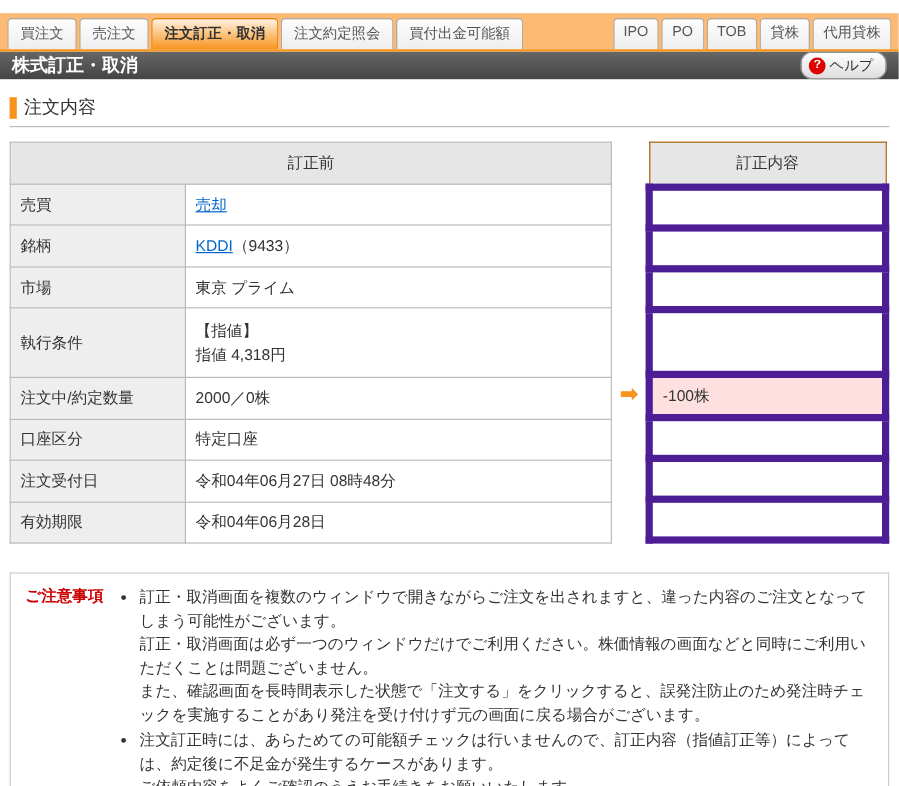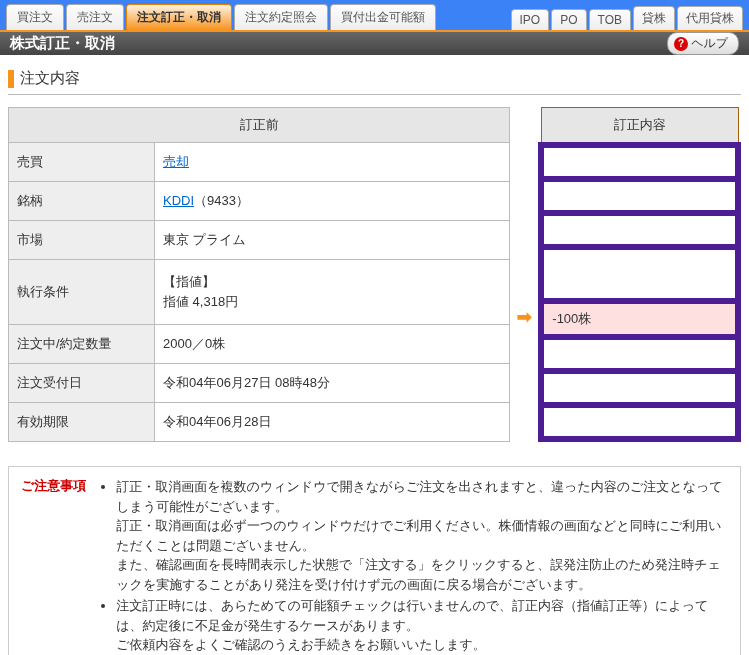--- a/index.html
+++ b/index.html
@@ -1,18 +1,18 @@
 <!DOCTYPE html>
 <html><head>
   <meta charset="utf-8">
   <style>
     * { box-sizing: border-box; margin: 0; padding: 0; }
     body { font-family: "MS PGothic", "Hiragino Kaku Gothic Pro", sans-serif; font-size: 13px; color: #333; background: #fff; width: 749px; }
     
-    .tab-row { display: flex; align-items: flex-end; gap: 2px; padding: 4px 6px 0; background: #3b82f6; }
+    .tab-row { display: flex; gap: 2px; padding: 4px 6px 0; background: #fdba74; margin-top: 11px; }
     .tab { border: 1px solid #aaa; border-bottom: none; border-radius: 4px 4px 0 0; padding: 4px 10px; font-size: 12px; background: linear-gradient(#fdfdfd,#eee); cursor: pointer; color: #555; }
     .tab.active { background: linear-gradient(#fff2e0,#f7941e); color: #333; font-weight: bold; border-color: #e88000; }
     .tab-spacer { flex: 1; }
     .tab.small { padding: 3px 8px; }
     
     .title-bar { display: flex; align-items: center; background: linear-gradient(#666,#444); color: #fff; padding: 0 10px; font-size: 15px; font-weight: bold; border-top: 2px solid #f7941e; }
     .help-btn { margin-left: auto; background: linear-gradient(#fff,#ddd); border: 1px solid #999; border-radius: 10px; padding: 2px 10px 2px 6px; font-size: 12px; color: #333; display: flex; align-items: center; gap: 3px; cursor: pointer; font-weight: normal; }
     .help-icon { width: 14px; height: 14px; border-radius: 50%; background: #d00; color: #fff; display: inline-flex; align-items: center; justify-content: center; font-size: 10px; font-weight: bold; }
     
     .section-head { display: flex; align-items: center; margin: 14px 8px 6px; font-size: 15px; color: #333; }
@@ -104,20 +104,24 @@
             <td class="exec-cell">
               <div>【指値】</div>
               <div>指値 4,318円</div>
             </td>
           </tr>
         <tr>
             <th class="row-head">注文中/約定数量</th>
             <td>2000／0株</td>
           </tr>
         <tr>
+            <th class="row-head">口座区分</th>
+            <td>特定口座</td>
+          </tr>
+        <tr>
             <th class="row-head">注文受付日</th>
             <td>令和04年06月27日 08時48分</td>
           </tr>
         <tr>
             <th class="row-head">有効期限</th>
             <td>令和04年06月28日</td>
           </tr>
       </tbody>
     </table>
 

